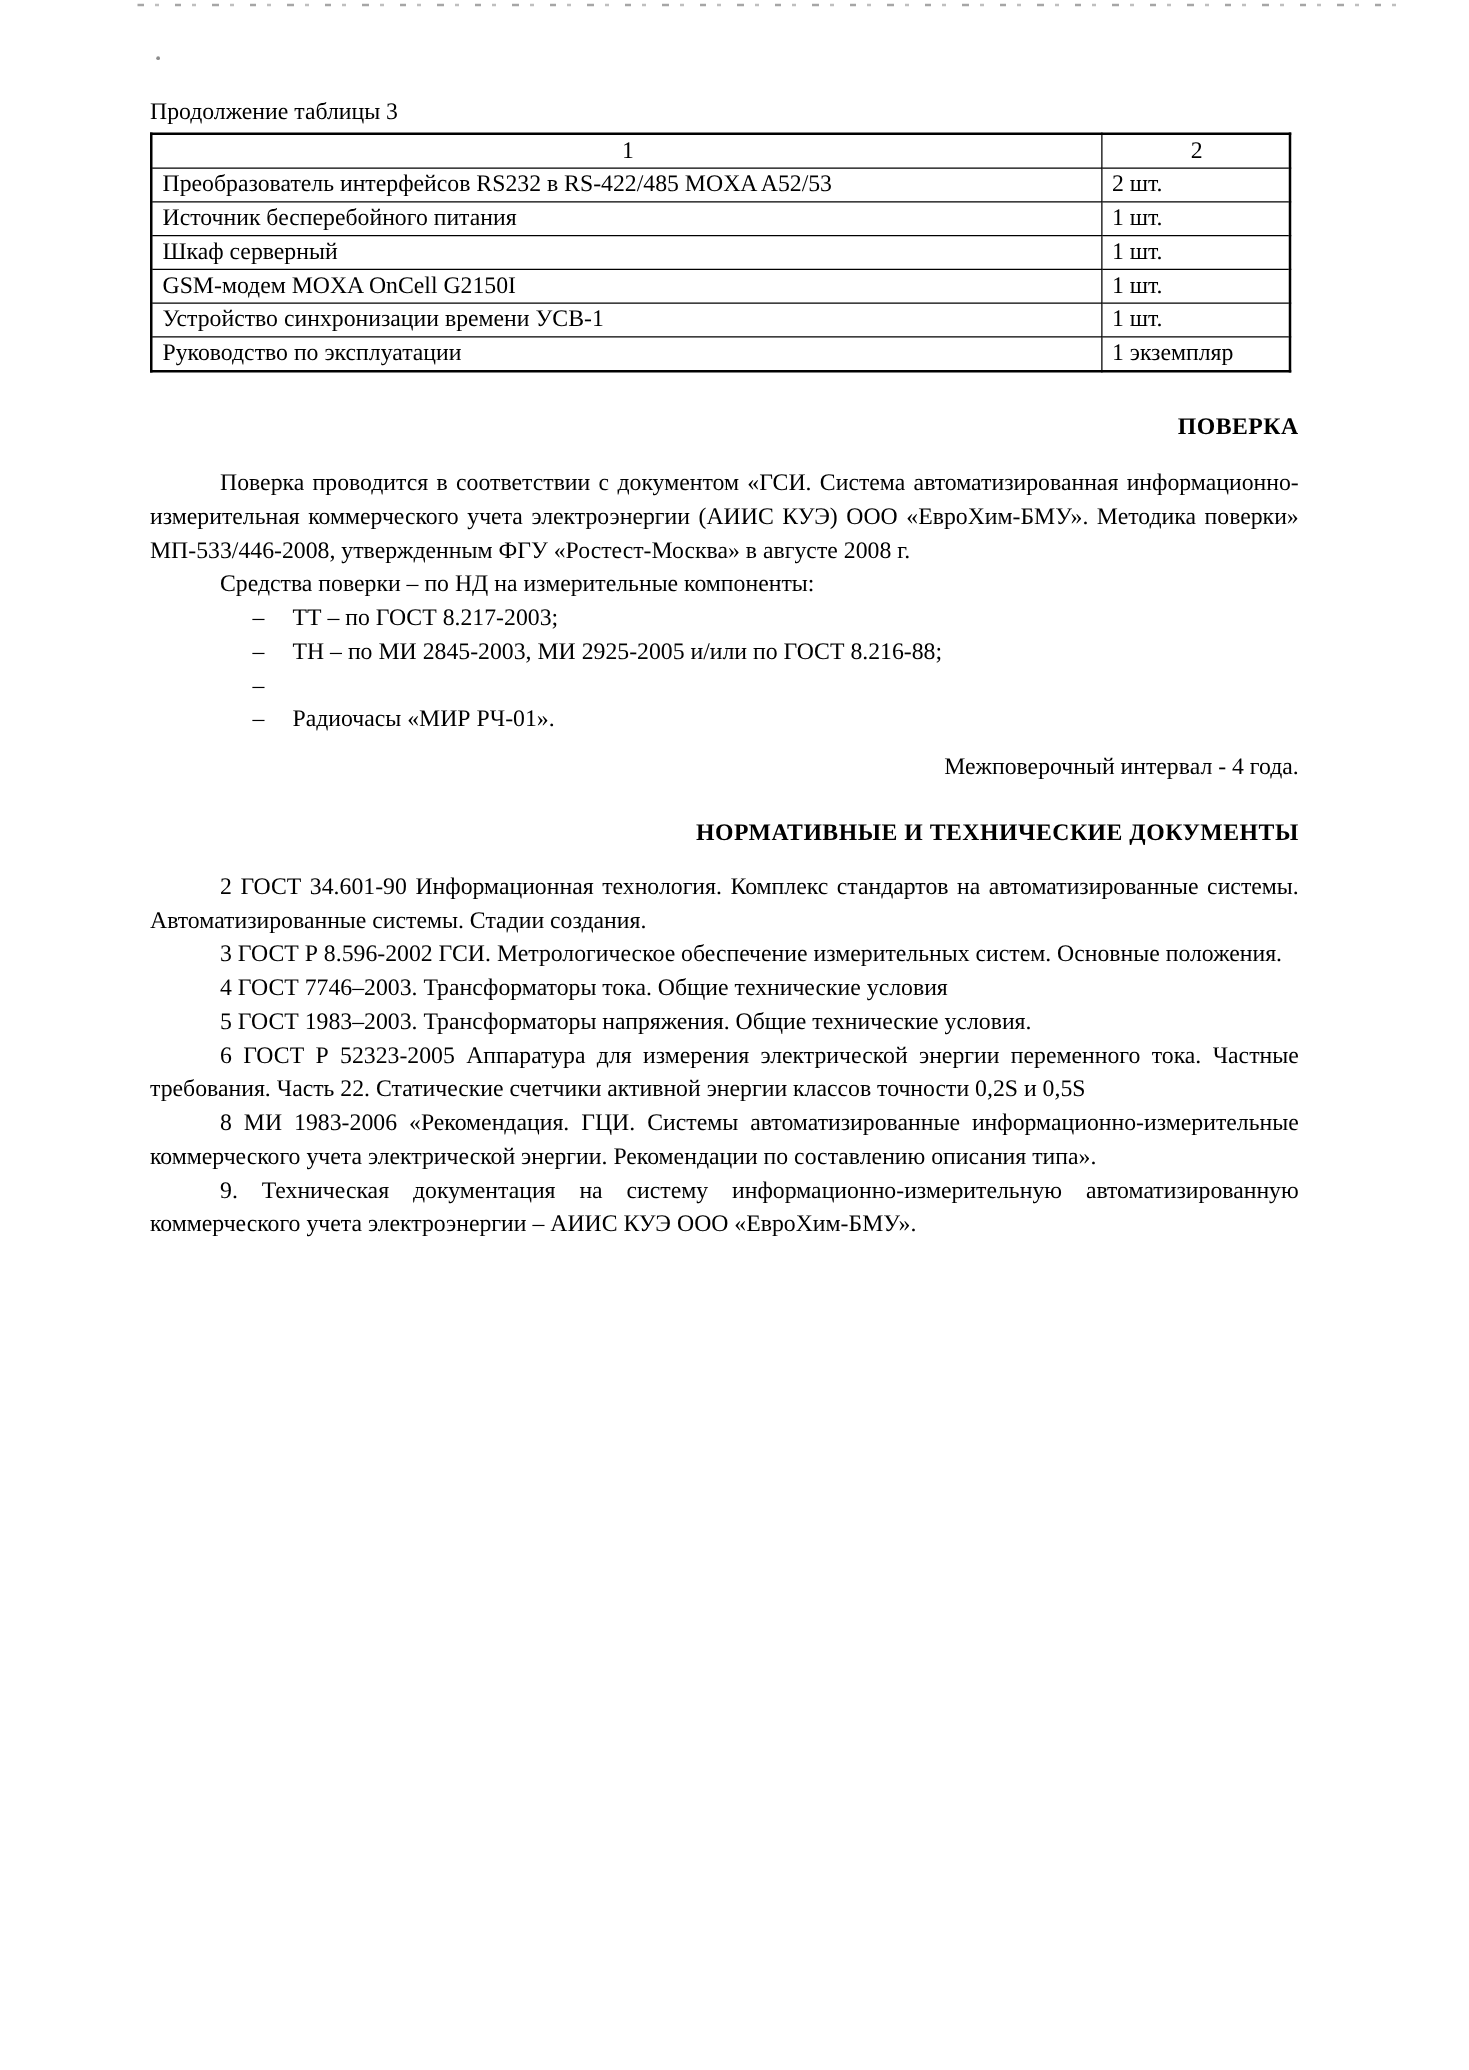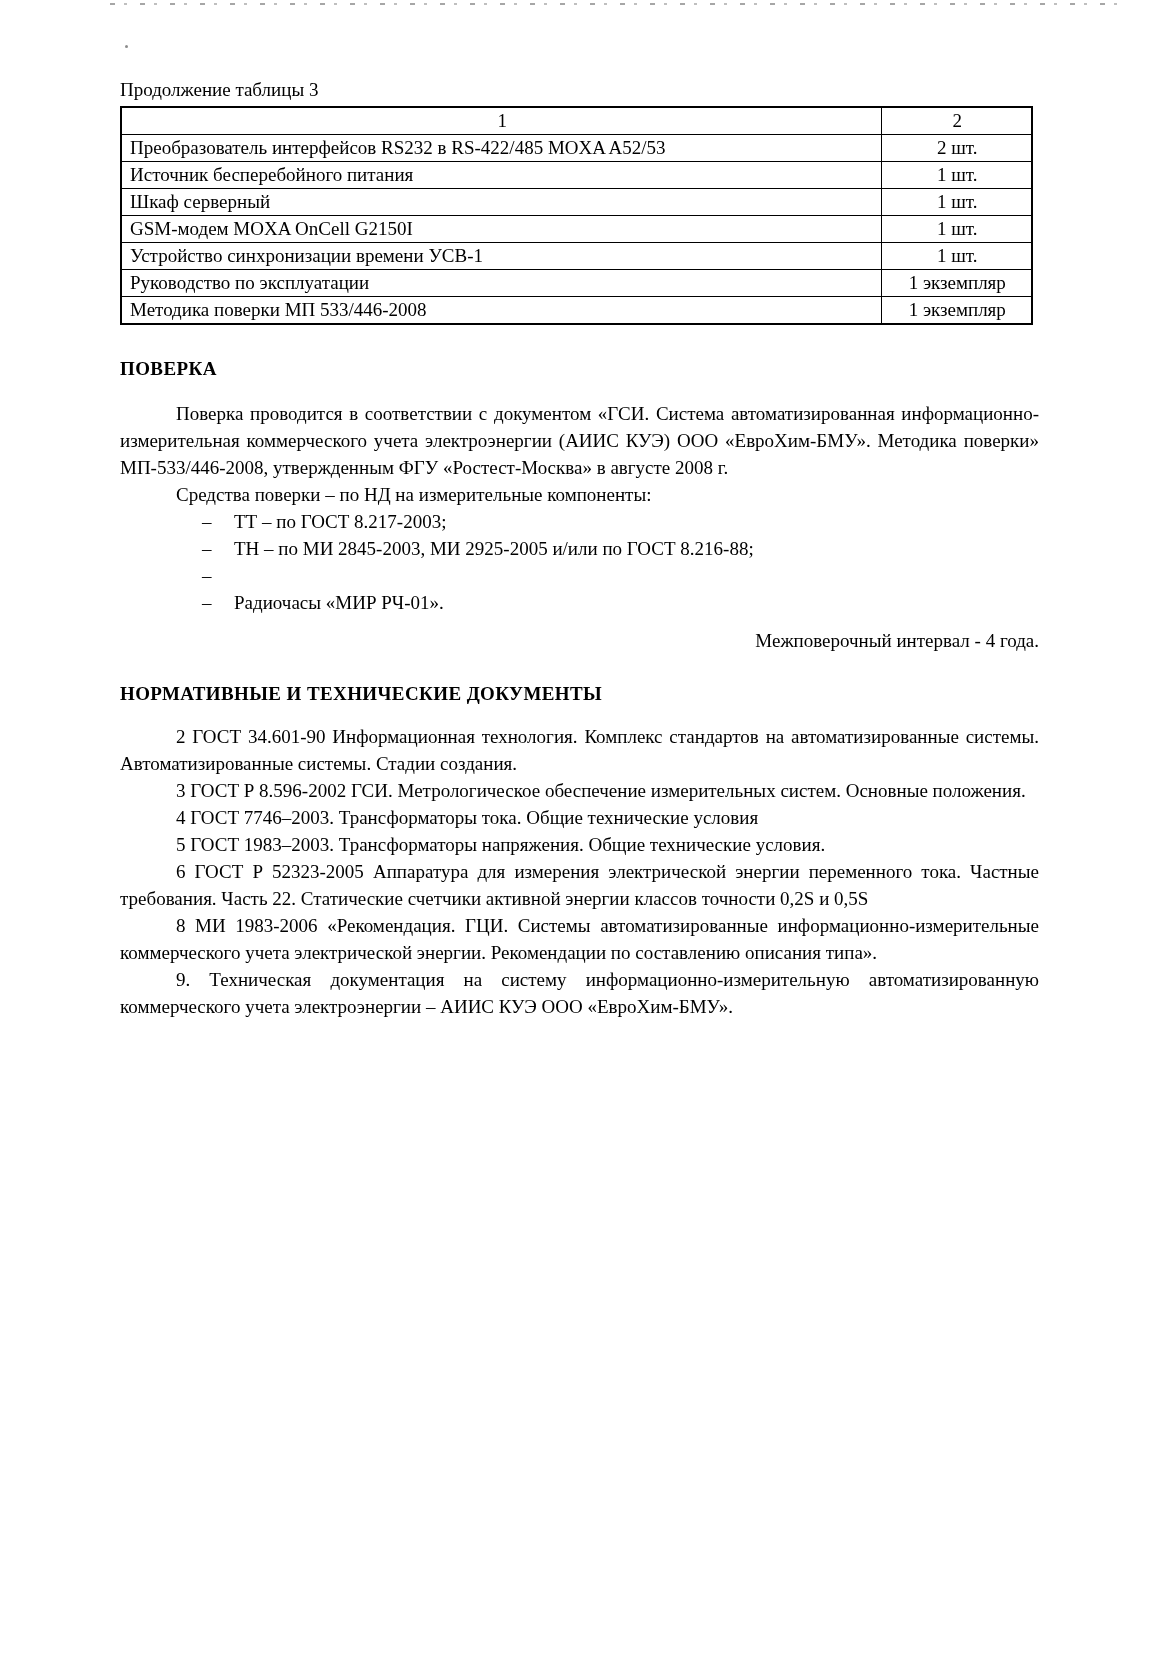--- a/index.html
+++ b/index.html
@@ -35,24 +35,24 @@
     width: 913px;
     font-size: 19px;
     border: 2.5px solid #000;
   }
   table.eq-table th, table.eq-table td {
     border: 1.8px solid #000;
     line-height: 23px;
     padding: 1px 6px 2px 8px;
   }
   table.eq-table th { font-weight: normal; text-align: center; }
-  td.qty, th.qty-h { width: 151px; text-align: center; padding: 1px 4px 2px 4px; }
+  td.qty, th.qty-h { width: 151px; padding: 1px 4px 2px 4px; }
 
   .sec {
-    text-align: left;
+    text-align: right;
     font-weight: bold;
     font-size: 19px;
     line-height: 27px;
     letter-spacing: 0.4px;
     margin: 30px 0 18px 0;
   }
   .sec2 { margin: 26px 0 16px 0; }
 
   .para {
     font-size: 19px;
@@ -113,24 +113,20 @@
         <td class="qty">1 шт.</td>
       </tr>
       <tr>
         <td>Устройство синхронизации  времени УСВ-1</td>
         <td class="qty">1 шт.</td>
       </tr>
       <tr>
         <td>Руководство по эксплуатации</td>
         <td class="qty">1 экземпляр</td>
       </tr>
-      <tr>
-        <td>Методика поверки МП 533/446-2008</td>
-        <td class="qty">1 экземпляр</td>
-      </tr>
     </tbody>
   </table>
 
   <h2 class="sec">ПОВЕРКА</h2>
 
   <p class="para indent">Поверка проводится в соответствии с документом «ГСИ. Система автоматизированная информационно-измерительная коммерческого учета электроэнергии (АИИС КУЭ) ООО «ЕвроХим-БМУ». Методика поверки» МП-533/446-2008, утвержденным ФГУ «Ростест-Москва» в августе 2008 г.</p>
   <p class="para indent">Средства поверки – по НД на измерительные компоненты:</p>
 
   <div class="dash-list">
     <div class="dash-item">

